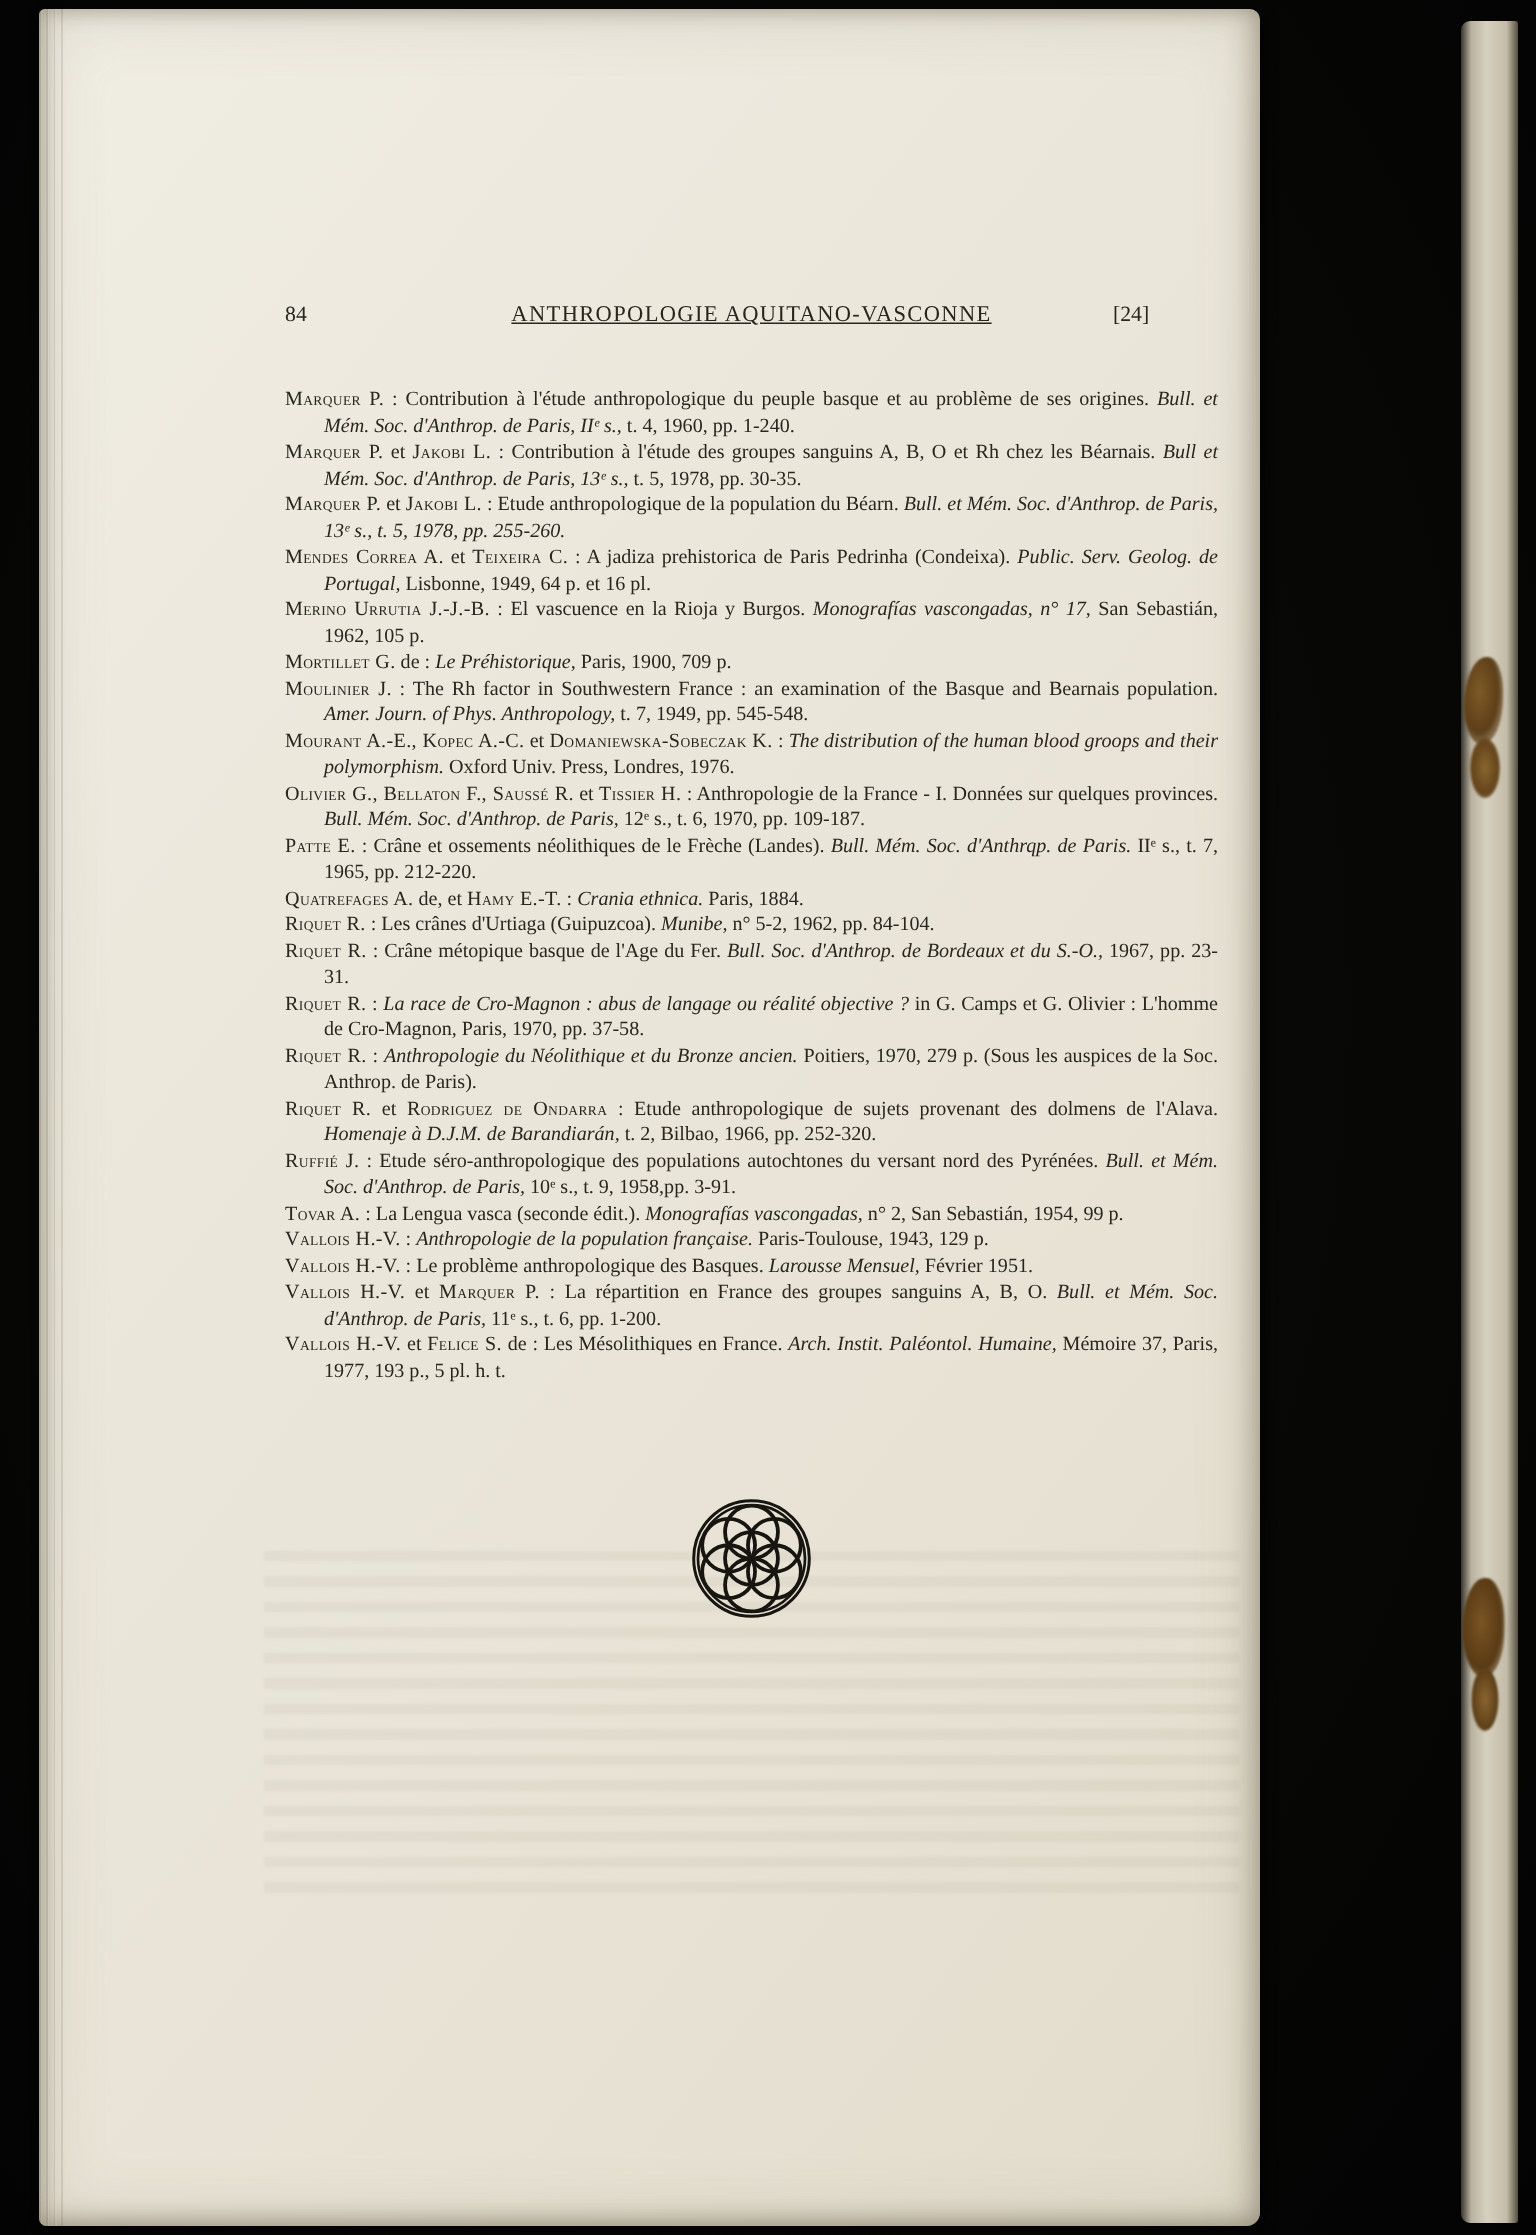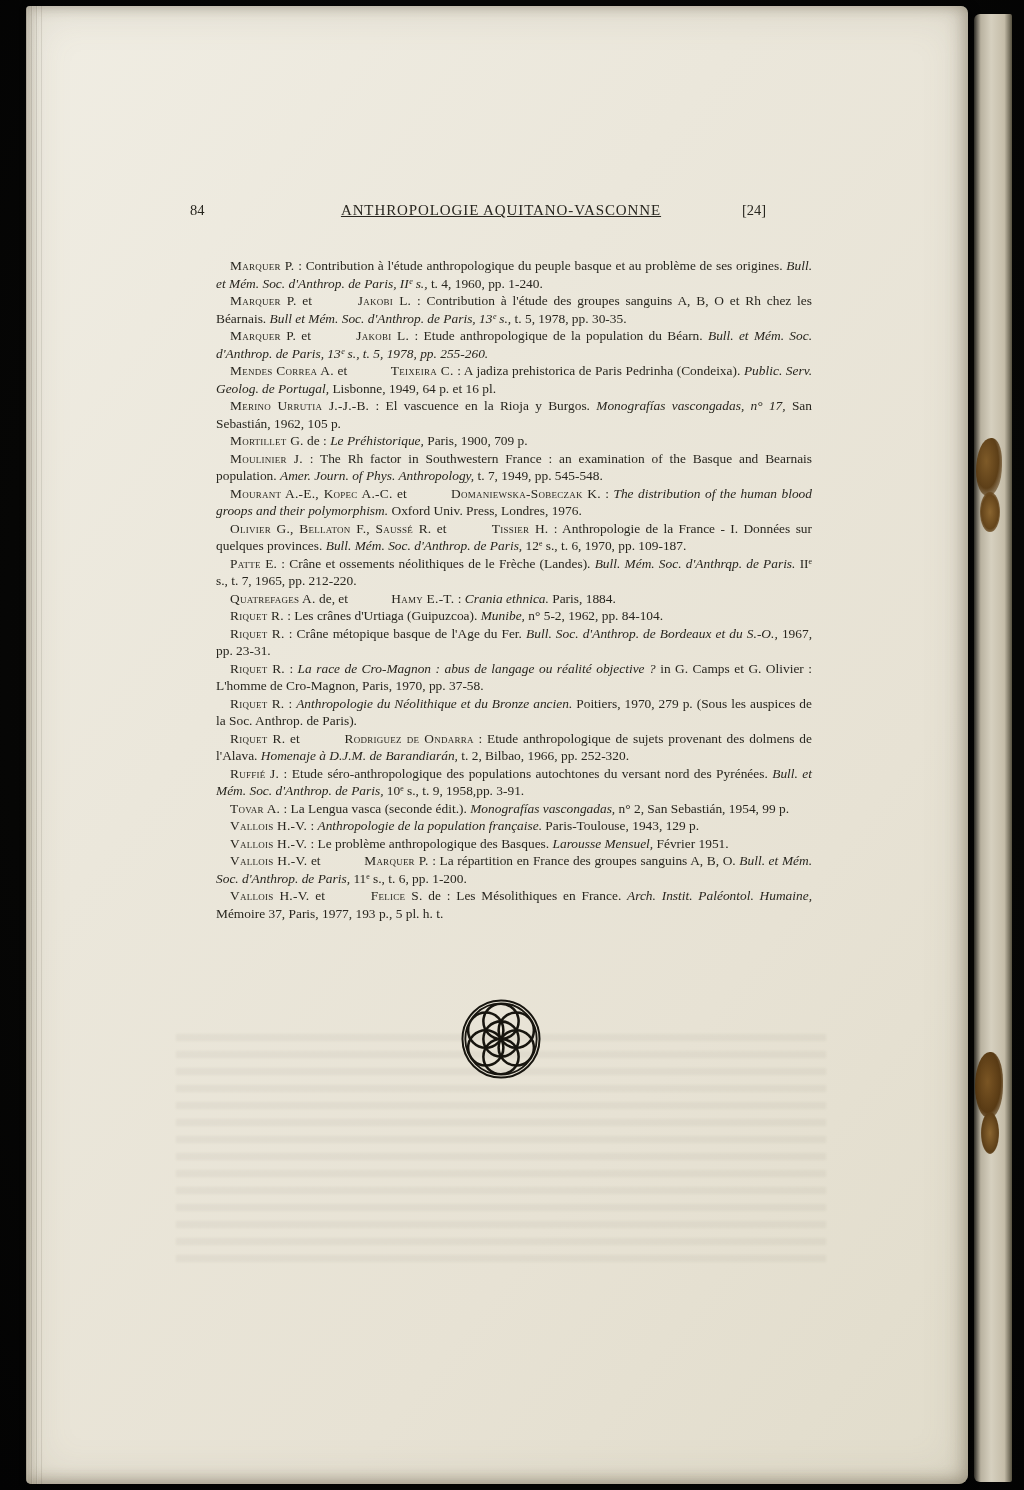--- a/index.html
+++ b/index.html
@@ -23,21 +23,21 @@
     background:radial-gradient(ellipse at 40% 40%, #7e5a28 0%, #5d3f18 55%, rgba(93,63,24,0) 100%);}
   .stain-2{left:6px;top:478px;width:20px;height:40px;border-radius:50%;
     background:radial-gradient(ellipse at 50% 50%, #8a6530 0%, #64441a 60%, rgba(100,68,26,0) 100%);}
   .stain-3{left:1px;top:1038px;width:28px;height:66px;border-radius:55% 45% 50% 50%;
     background:radial-gradient(ellipse at 45% 45%, #7a5524 0%, #583a14 60%, rgba(88,58,20,0) 100%);}
   .stain-4{left:7px;top:1098px;width:18px;height:42px;border-radius:50%;
     background:radial-gradient(ellipse at 50% 50%, #8a6530 0%, #5d3f18 65%, rgba(93,63,24,0) 100%);}
 
   
   .page{
-    position:absolute;left:26px;top:6px;width:942px;height:1478px;
+    position:absolute;left:26px;top:6px;width:814px;height:1478px;
     background:linear-gradient(128deg,#f0ede3 0%, #ebe7db 35%, #e7e2d4 70%, #e1dccb 100%);
     border-radius:4px 7px 9px 5px;
     box-shadow:
       inset 0 0 46px rgba(115,105,82,0.20),
       inset -7px 0 16px rgba(80,70,52,0.22),
       inset 5px 0 12px rgba(95,85,62,0.22),
       inset 0 -6px 14px rgba(95,85,62,0.18),
       3px 2px 8px rgba(0,0,0,0.65);
   }
   .page-edges-left{
@@ -60,21 +60,21 @@
     display:flex;align-items:baseline;
     padding-top:196px;margin-bottom:38px;
     font-size:14.5px;
   }
   .running-head .hl{width:70px;text-align:left;}
   .running-head .title{flex:1;text-align:center;font-size:15px;letter-spacing:0.9px;white-space:nowrap;text-decoration:underline;}
   .running-head .hr{width:70px;}
 
   .refs{font-size:13.4px;line-height:17.5px;text-align:justify;}
   .refs p.ref{margin:0;padding-left:26px;text-indent:-26px;}
-  .seg-sc{font-variant:small-caps;letter-spacing:0.25px;margin-left:40px;}
+  .seg-sc{font-variant:small-caps;letter-spacing:0.25px;}
   .seg-i{font-style:italic;}
 
   .ornament{width:82px;height:82px;margin:76px auto 0 auto;}
   .ornament svg{display:block;width:100%;height:100%;}
 </style>
 </head>
 <body>
 
 <div class="stage">
 

